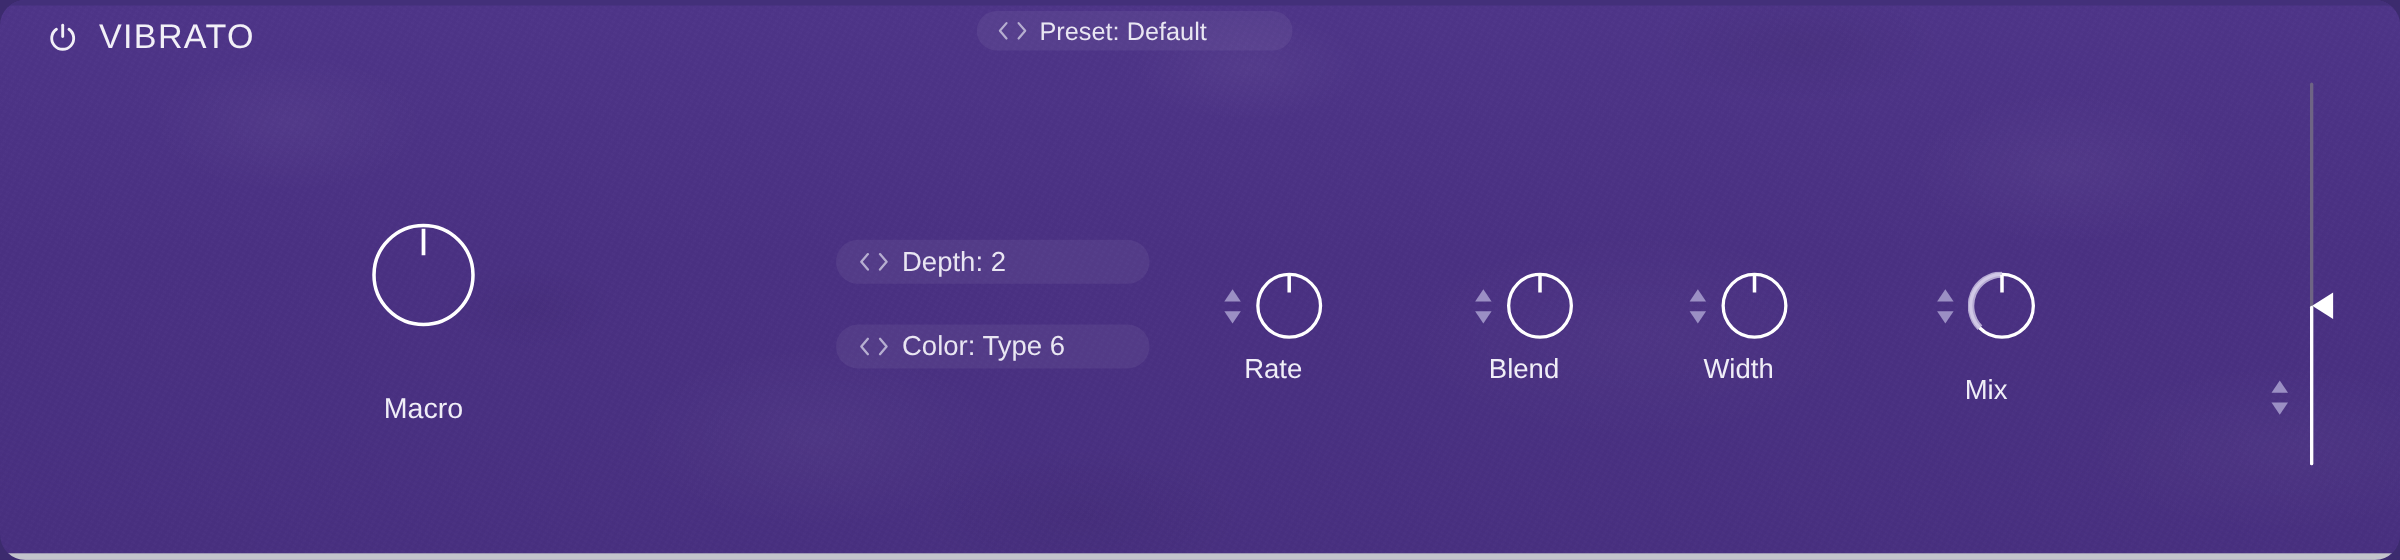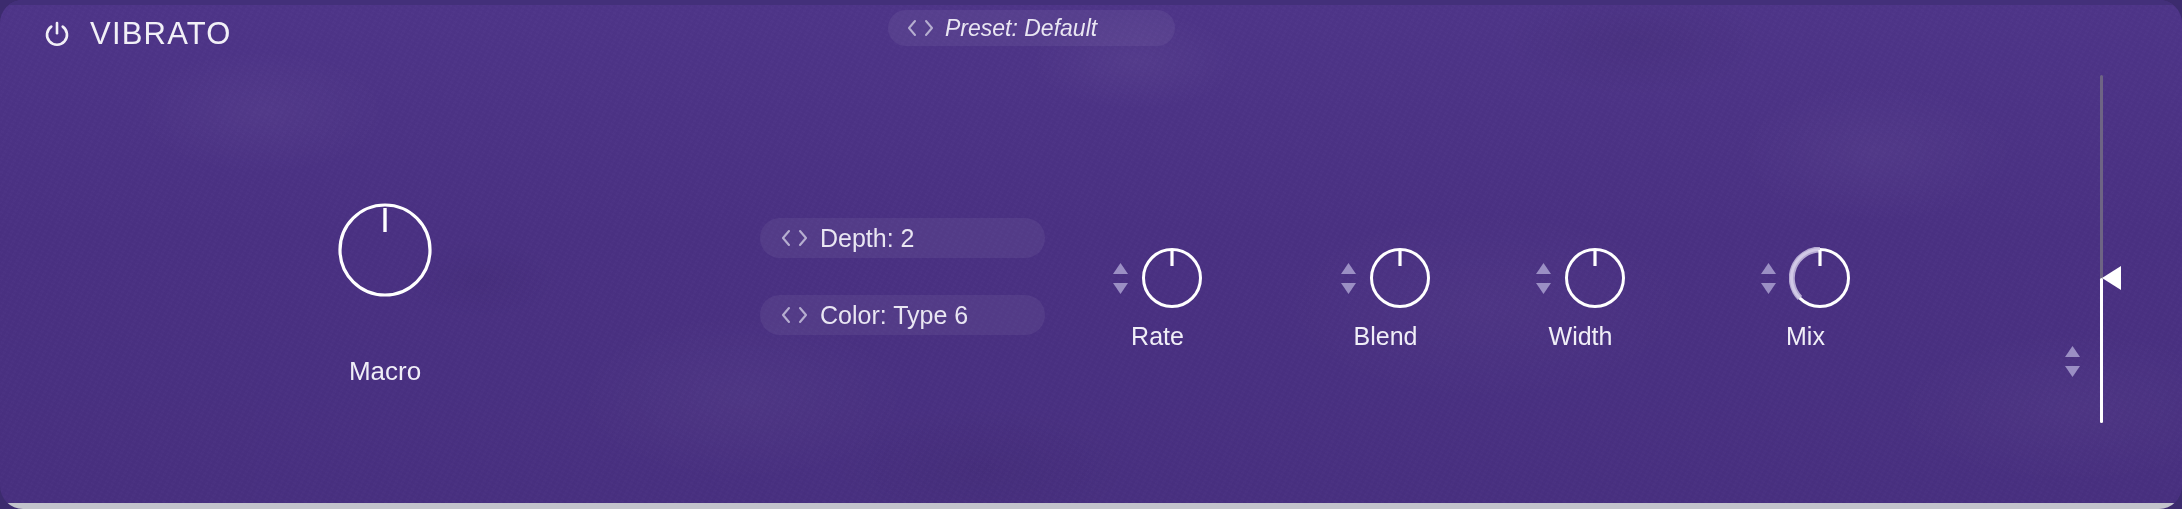--- a/index.html
+++ b/index.html
@@ -104,21 +104,20 @@
   .pill .pill-label {
     color: #e9e6f2;
     white-space: nowrap;
   }
 
   .pill-preset {
     left: 888px; top: 10px;
     width: 287px; height: 36px;
     padding: 0 0 0 18px;
     font-size: 23px;
-    font-style: italic;
   }
   .pill-depth {
     left: 760px; top: 218px;
     width: 285px; height: 40px;
     padding: 0 0 0 19px;
     font-size: 25px;
   }
   .pill-color {
     left: 760px; top: 295px;
     width: 285px; height: 40px;
@@ -149,21 +148,21 @@
     text-align: center;
   }
 
   .knob-macro { left: 337px; top: 202px; gap: 44px; }
   .knob-macro .knob-label { font-size: 26px; margin-top: 14px; }
 
   .knob-small .knob-label { font-size: 25px; margin-top: 13px; text-align: right; }
   .knob-rate  { left: 1112px; top: 247px; }
   .knob-blend { left: 1340px; top: 247px; }
   .knob-width { left: 1535px; top: 247px; }
-  .knob-mix   { left: 1760px; top: 247px; }
+  .knob-mix   { left: 1760px; top: 247px; gap: 19px; }
 
   
   .stepper {
     display: flex;
     flex-direction: column;
     align-items: center;
     gap: 7px;
     margin-right: 12px;
     cursor: pointer;
   }

